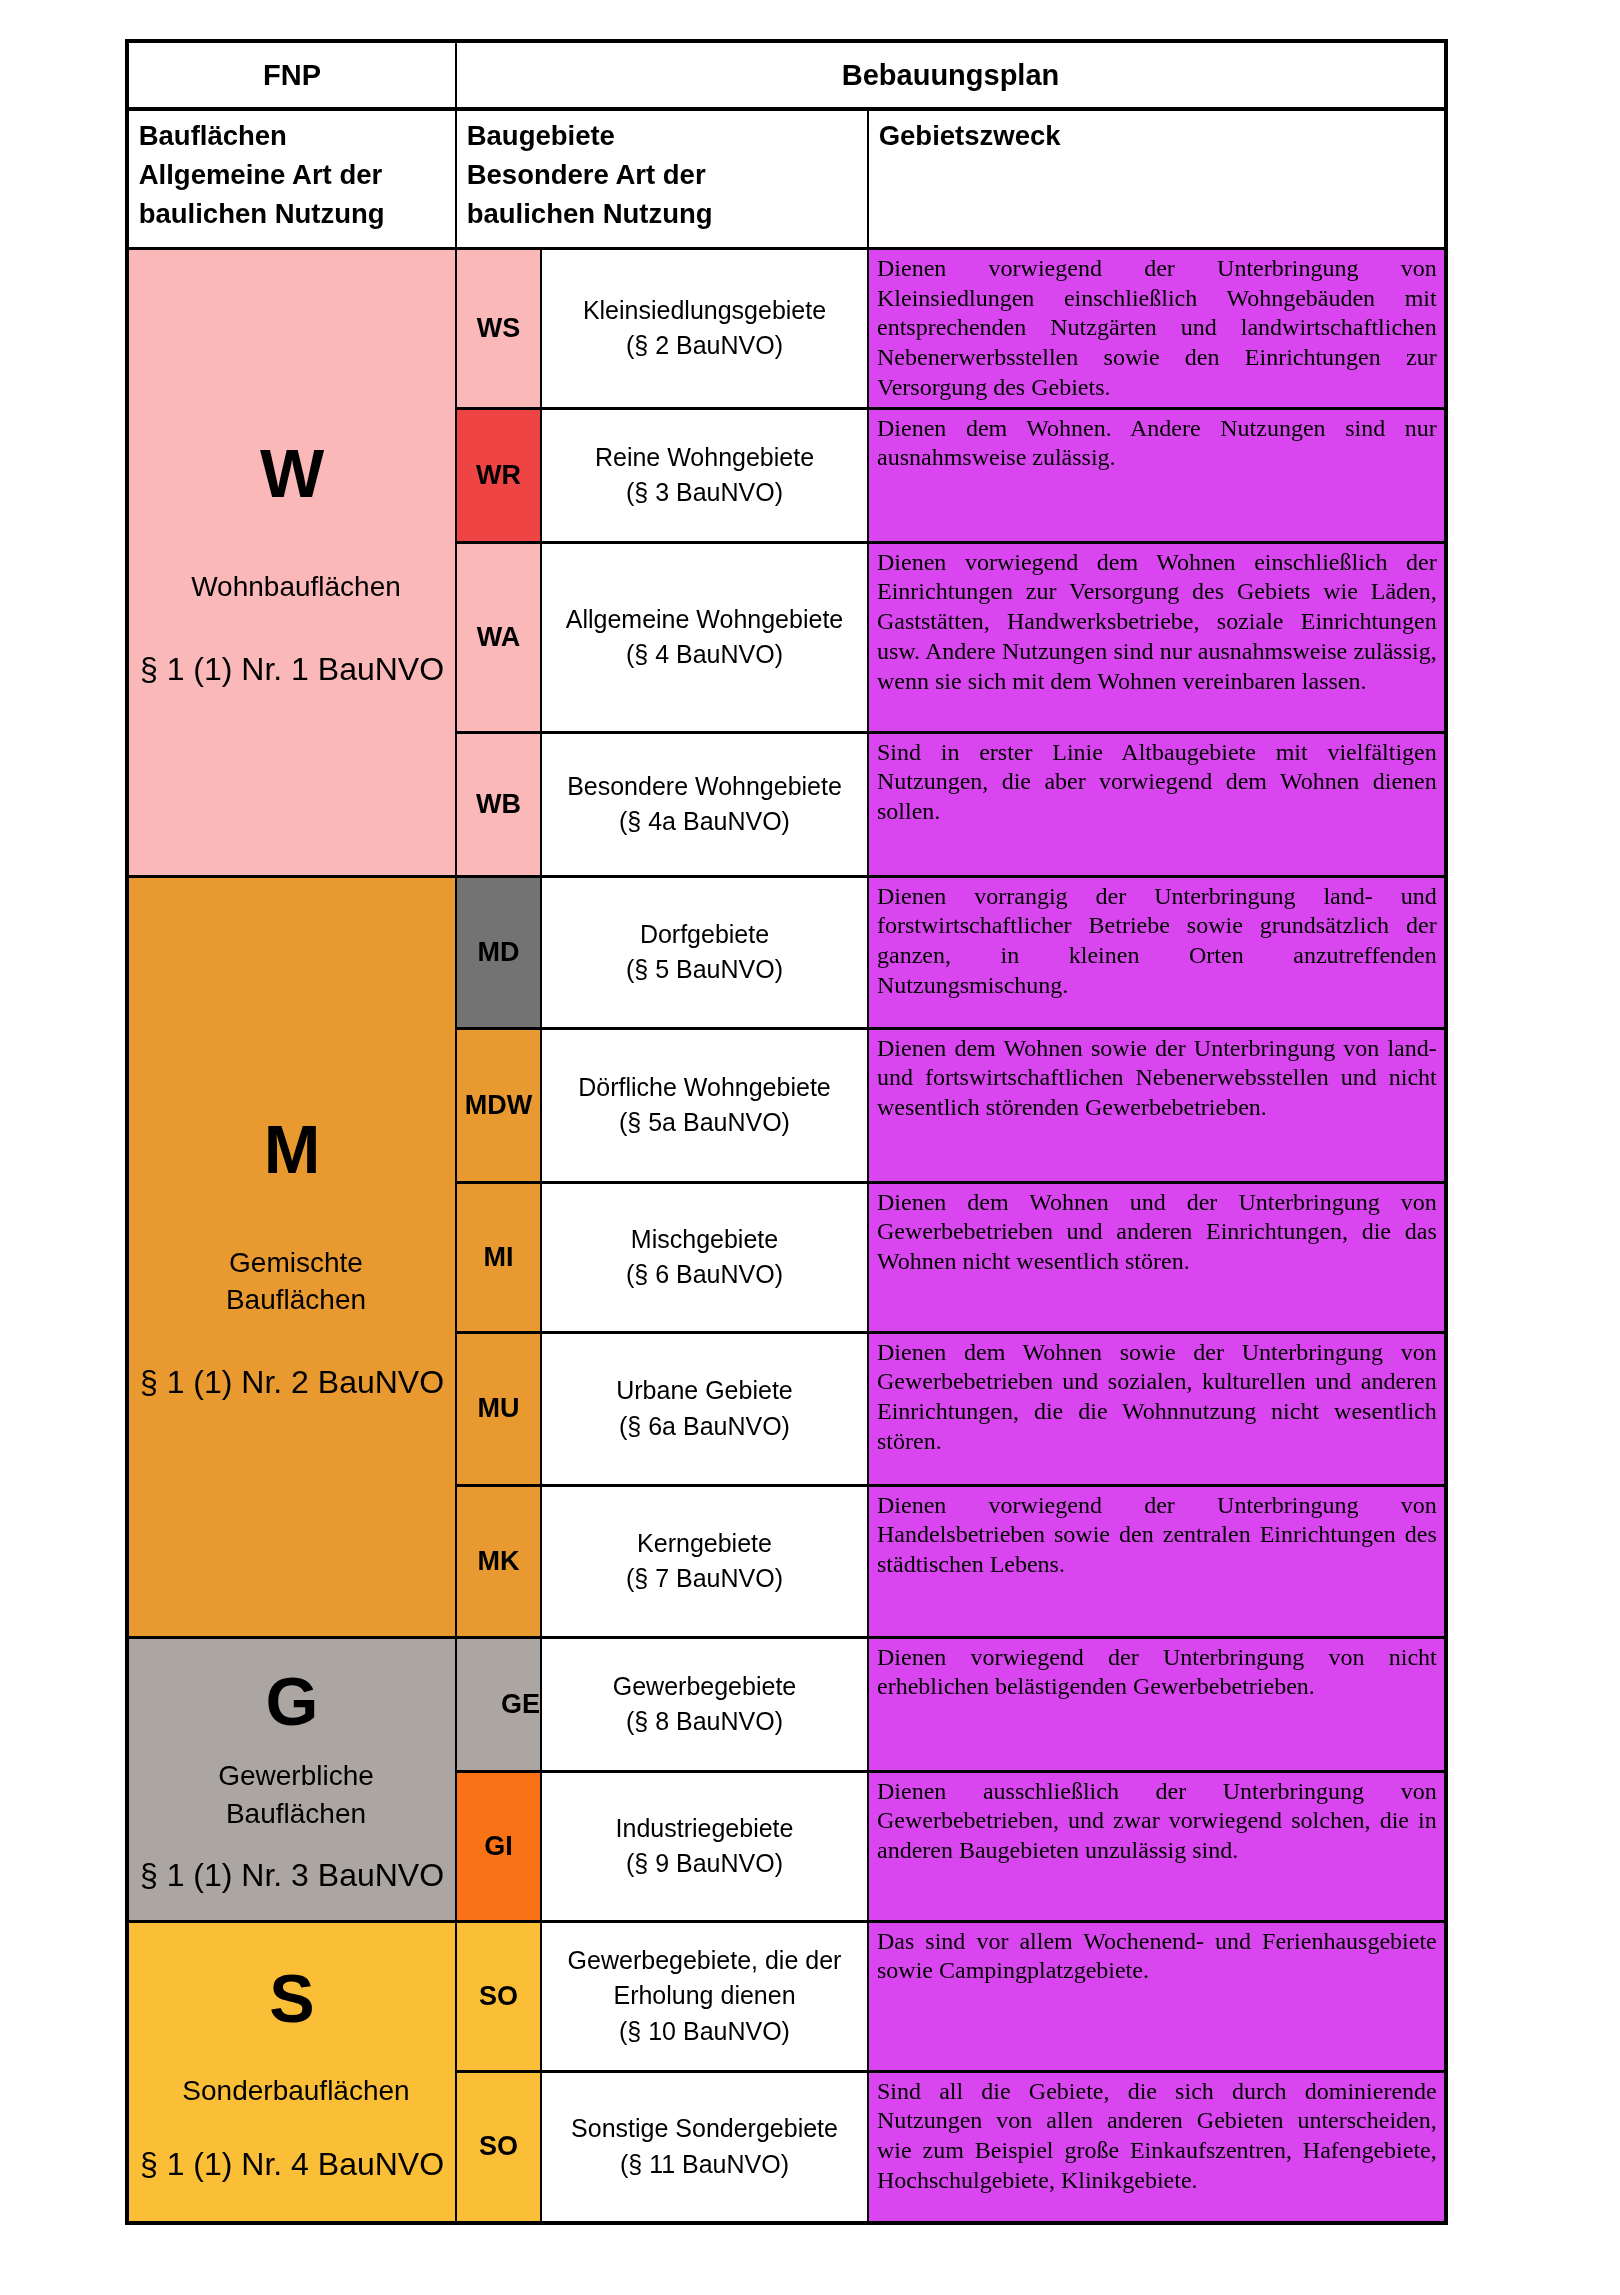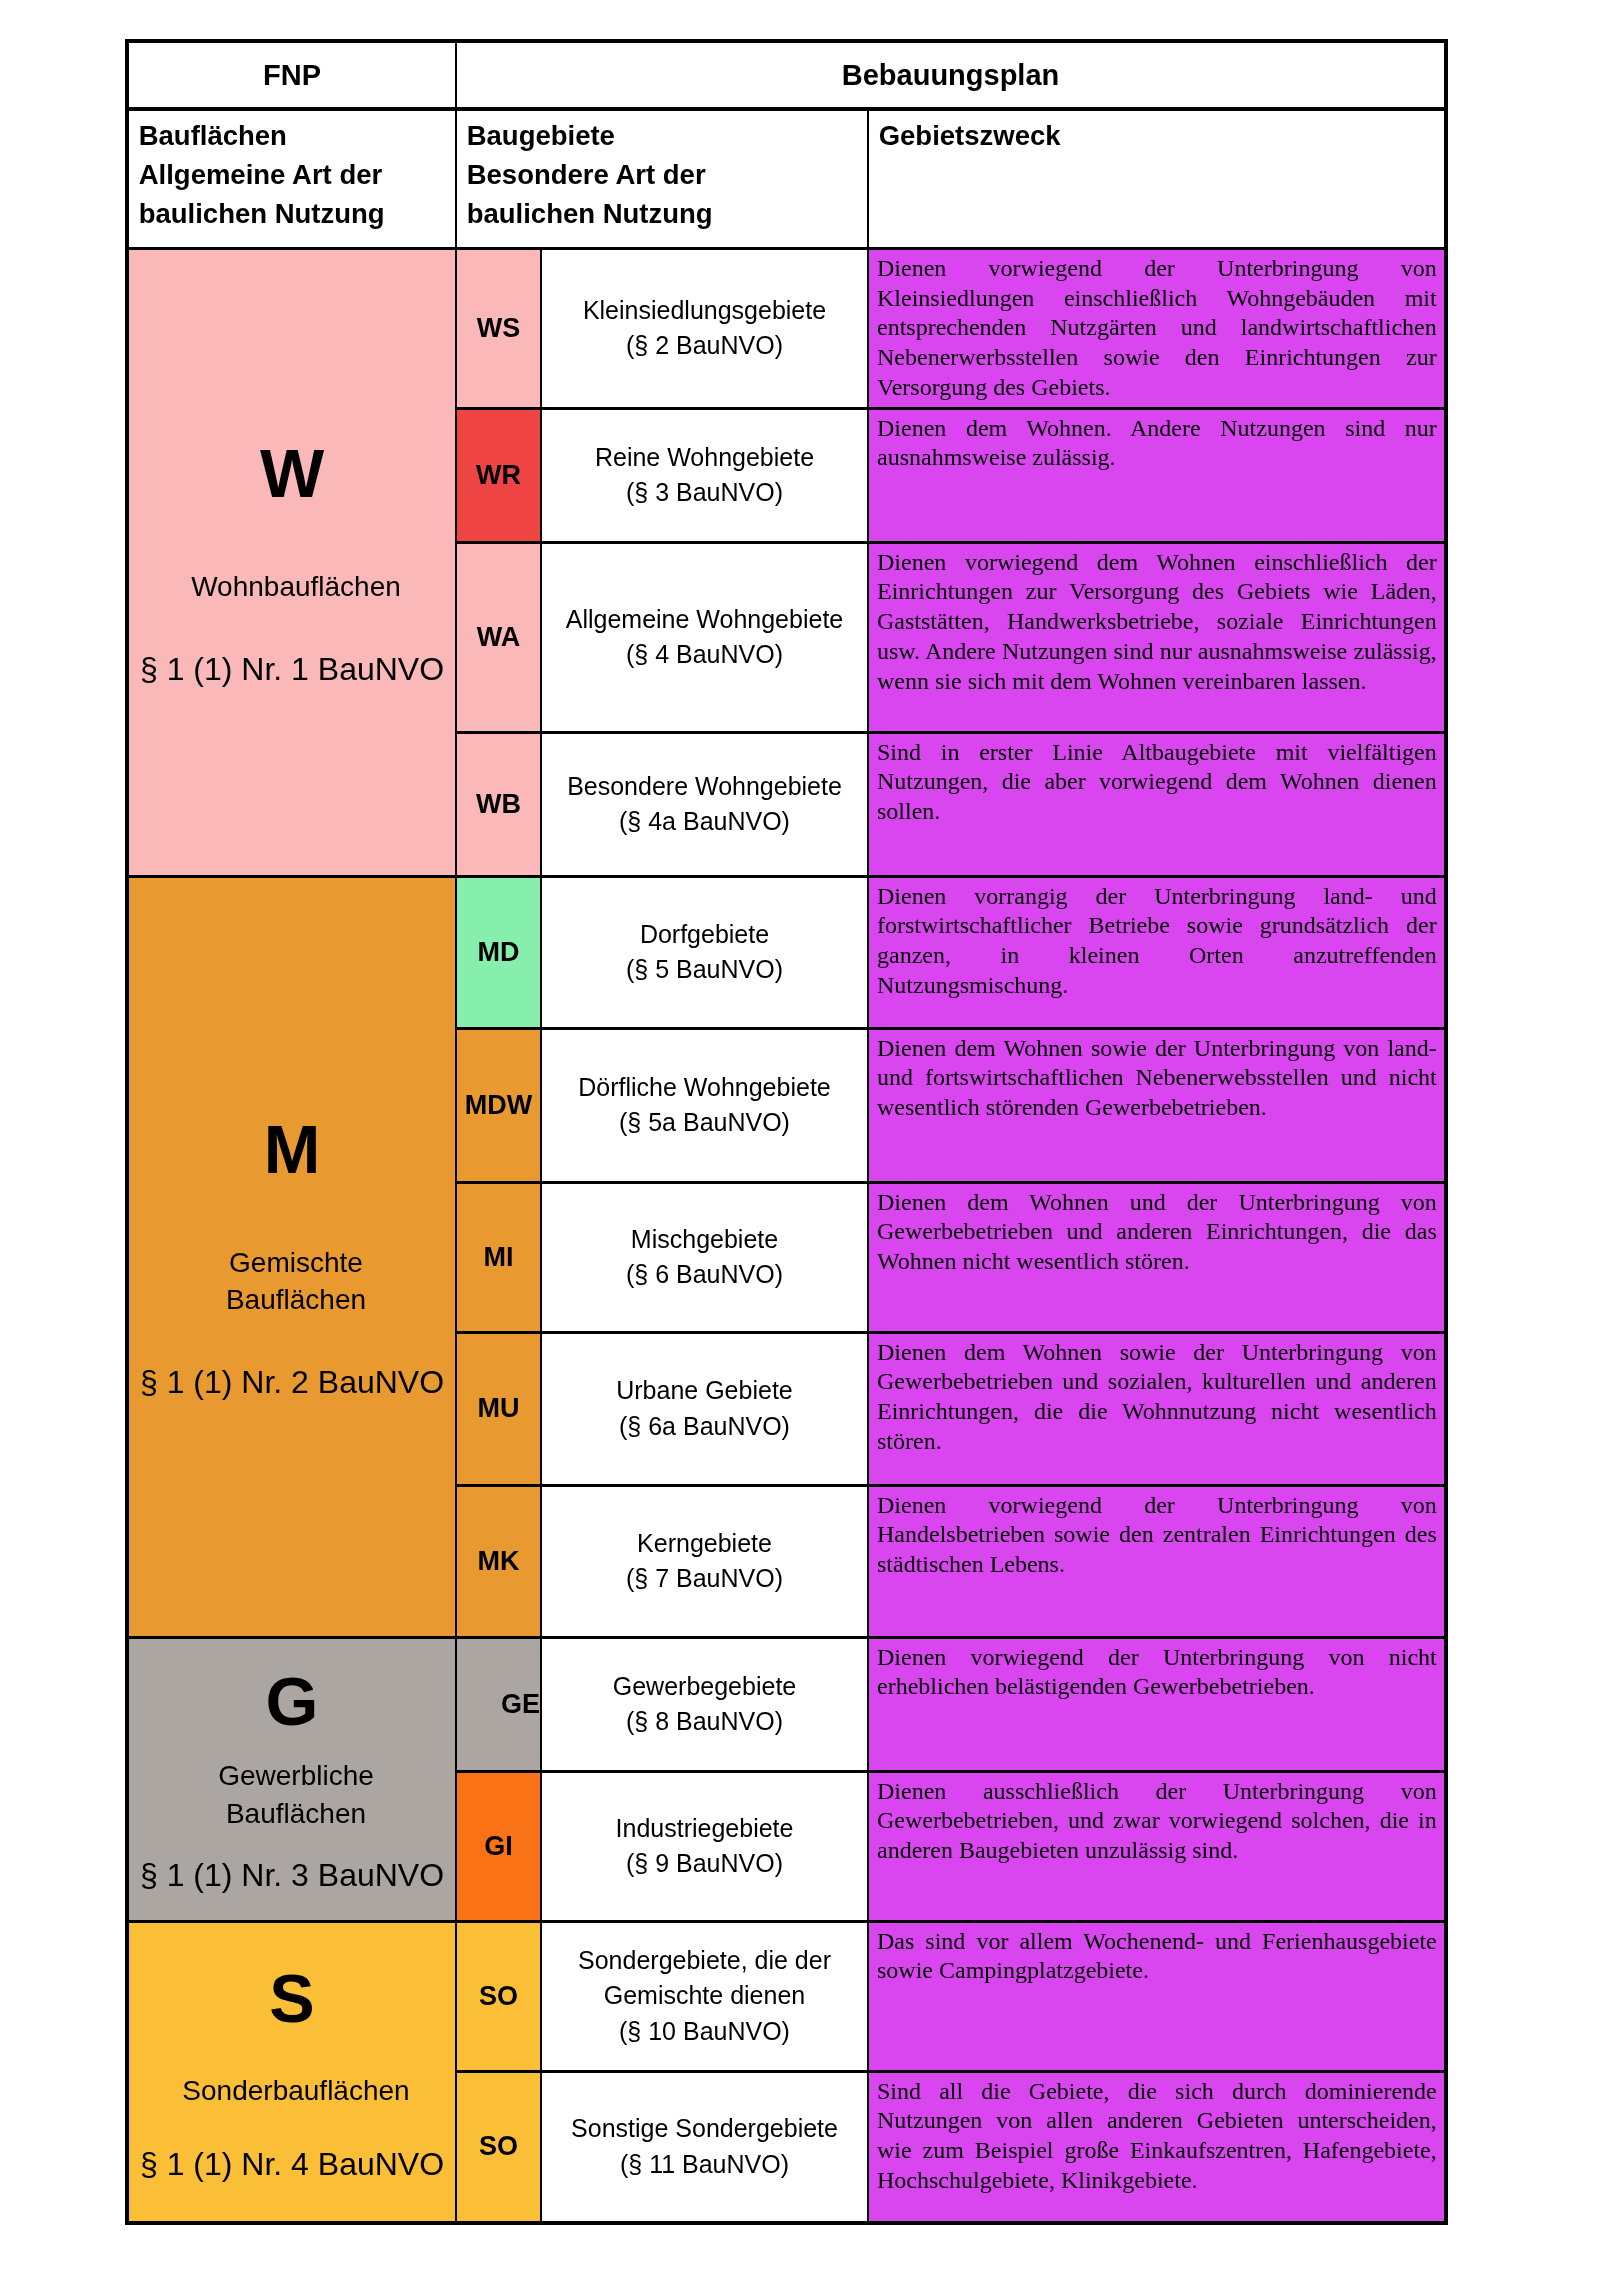--- a/index.html
+++ b/index.html
@@ -118,21 +118,21 @@
     <td class="zweck">Sind in erster Linie Altbaugebiete mit vielfältigen Nutzungen, die aber vorwiegend dem Wohnen dienen sollen.</td>
   </tr>
 
   <tr style="height:152px">
     <td rowspan="5" class="section sec-m" style="background-color: rgb(232, 153, 47);">
       <div class="big">M</div>
       <div class="sname">Gemischte
 Bauflächen</div>
       <div class="sref">§ 1 (1) Nr. 2 BauNVO</div>
     </td>
-    <td class="code" style="background-color: #86efac;">MD</td>
+    <td class="code" style="background-color: #737373;">MD</td>
     <td class="gname">
       <div class="gn"><span>Dorfgebiete</span><br>
       <span>(§ 5 BauNVO)</span></div>
     </td>
     <td class="zweck">Dienen vorrangig der Unterbringung land- und forstwirtschaftlicher Betriebe sowie grundsätzlich der ganzen, in kleinen Orten anzutreffenden Nutzungsmischung.</td>
   </tr>
   <tr style="height:154px">
     <td class="code" style="background-color: rgb(232, 153, 47);">MDW</td>
     <td class="gname">
       <div class="gn"><span>Dörfliche Wohngebiete</span><br>
@@ -189,21 +189,21 @@
   </tr>
 
   <tr style="height:150px">
     <td rowspan="2" class="section sec-s" style="background-color: rgb(250, 191, 54);">
       <div class="big">S</div>
       <div class="sname">Sonderbauflächen</div>
       <div class="sref">§ 1 (1) Nr. 4 BauNVO</div>
     </td>
     <td class="code" style="background-color: rgb(250, 191, 54);">SO</td>
     <td class="gname">
-      <div class="gn"><span>Sondergebiete, die der Gemischte dienen</span><br>
+      <div class="gn"><span>Gewerbegebiete, die der Erholung dienen</span><br>
       <span>(§ 10 BauNVO)</span></div>
     </td>
     <td class="zweck">Das sind vor allem Wochenend- und Ferienhausgebiete sowie Campingplatzgebiete.</td>
   </tr>
   <tr style="height:152px">
     <td class="code" style="background-color: rgb(250, 191, 54);">SO</td>
     <td class="gname">
       <div class="gn"><span>Sonstige Sondergebiete</span><br>
       <span>(§ 11 BauNVO)</span></div>
     </td>

